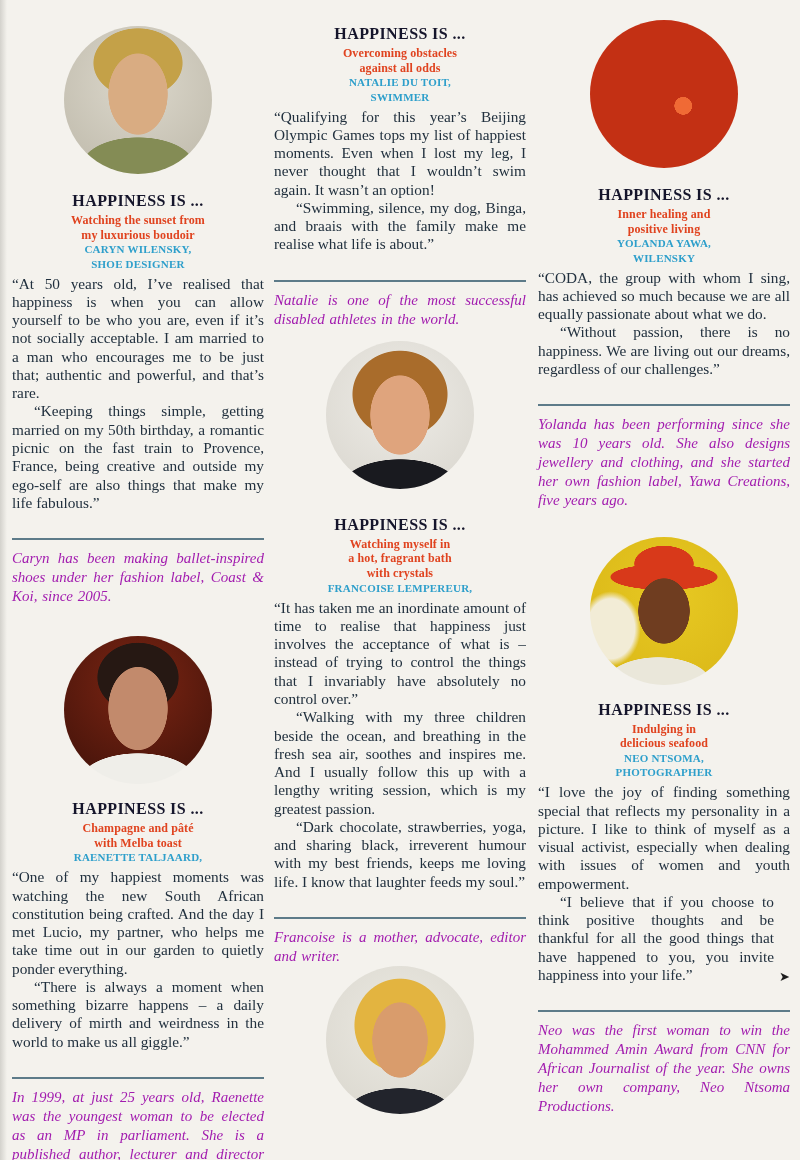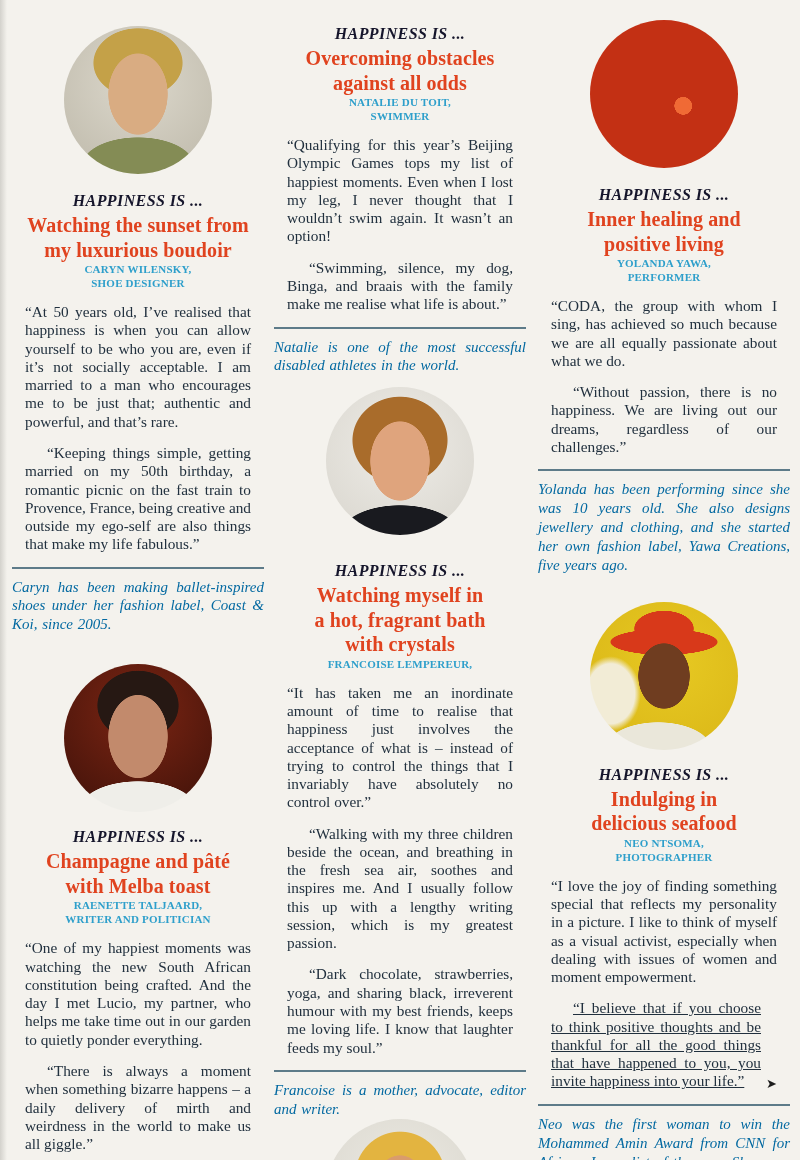--- a/index.html
+++ b/index.html
@@ -17,36 +17,36 @@
   .col{position:absolute;top:0;width:252px;}
   #col1{left:12px;}
   #col2{left:274px;}
   #col3{left:538px;}
 
   .photo{
     width:148px;height:148px;border-radius:50%;
     margin:0 auto;
   }
   .head{text-align:center;font-weight:bold;}
-  .h-label{font-size:16px;color:#15152b;letter-spacing:.4px;line-height:1.2;margin-bottom:3px;font-style:italic;}
-  .t-line{font-size:20px;color:#e0431f;line-height:1.22;letter-spacing:.1px;}
+  .h-label{font-size:16px;color:#15152b;letter-spacing:.4px;line-height:1.2;margin-bottom:3px;}
+  .t-line{font-size:12px;color:#e0431f;line-height:1.22;letter-spacing:.1px;}
   .n-line{font-size:11px;color:#2e9fcb;line-height:1.28;letter-spacing:.2px;}
 
   .body{margin-top:4px;font-size:15.3px;line-height:1.195;text-align:justify;color:#21303e;}
-  .body p{margin:13px;}
+  .body p{margin:0;}
   .body p + p{text-indent:22px;}
-  .last-para{position:relative;padding-right:16px;text-decoration:underline;}
+  .last-para{position:relative;padding-right:16px;}
   .arrow{
     position:absolute;right:0;bottom:1px;font-size:13px;color:#1c1c1c;
     font-family:"DejaVu Sans",sans-serif;line-height:1;
   }
 
   .bio{
-    border-top:2px solid #5d7b89;margin-top:11px;padding-top:9px;
-    font-style:italic;font-size:15px;line-height:1.26;text-align:justify;color:#0369a1;
+    border-top:2px solid #5d7b89;margin-top:26px;padding-top:9px;
+    font-style:italic;font-size:15px;line-height:1.26;text-align:justify;color:#a21caf;
     word-spacing:1px;
   }
 
   .footer{
     position:absolute;top:1168px;right:44px;
     font-family:"Liberation Sans","DejaVu Sans",sans-serif;
     font-weight:bold;font-size:14px;letter-spacing:4px;color:#1b2530;
     white-space:nowrap;
   }
 </style>
@@ -73,21 +73,20 @@
       <div class="bio">Caryn has been making ballet-inspired shoes under her fashion label, Coast &amp; Koi, since 2005.</div>
     </div>
 
     <div style="margin-top:30px;">
       <div class="photo" style="background:radial-gradient(ellipse 30px 42px at 50% 49%, #c28a6c 98%, transparent 100%), radial-gradient(ellipse 41px 35px at 50% 28%, #261813 98%, transparent 100%), radial-gradient(ellipse 58px 28px at 50% 98%, #efeee9 98%, transparent 100%), radial-gradient(circle at 50% 32%, #7c2513 0%, #3d1109 100%);"></div>
       <div class="head" style="margin-top:15px;">
         <div class="h-label">HAPPINESS IS ...</div>
         <div class="t-line">Champagne and pâté</div>
         <div class="t-line">with Melba toast</div>
         <div class="n-line">RAENETTE TALJAARD,</div>
-        <div class="n-line">WRITER AND POLITICIAN</div>
       </div>
       <div class="body">
         <p>“One of my happiest moments was watching the new South African constitution being crafted. And the day I met Lucio, my partner, who helps me take time out in our garden to quietly ponder everything.</p>
         <p>“There is always a moment when something bizarre happens – a daily delivery of mirth and weirdness in the world to make us all giggle.”</p>
       </div>
       <div class="bio">In 1999, at just 25 years old, Raenette was the youngest woman to be elected as an MP in parliament. She is a published author, lecturer and director of the Helen Suzman Foundation.</div>
     </div>
   </div>
 
   <div class="col" id="col2">
@@ -129,40 +128,40 @@
 
   <div class="col" id="col3">
 
     <div style="margin-top:20px;">
       <div class="photo" style="background:radial-gradient(circle 9px at 63% 58%, #f06a35 97%, #c33014 100%), radial-gradient(ellipse 29px 38px at 47% 43%, #744123 98%, transparent 100%), radial-gradient(ellipse 31px 25px at 53% 25%, #30170f 98%, transparent 100%), radial-gradient(ellipse 52px 24px at 58% 100%, #191310 98%, transparent 100%), radial-gradient(circle at 45% 35%, #ec4a22 0%, #d93015 100%);"></div>
       <div class="head" style="margin-top:17px;">
         <div class="h-label">HAPPINESS IS ...</div>
         <div class="t-line">Inner healing and</div>
         <div class="t-line">positive living</div>
         <div class="n-line">YOLANDA YAWA,</div>
-        <div class="n-line">PERFORMER</div>
+        <div class="n-line">WILENSKY</div>
       </div>
       <div class="body">
         <p>“CODA, the group with whom I sing, has achieved so much because we are all equally passionate about what we do.</p>
         <p>“Without passion, there is no happiness. We are living out our dreams, regardless of our challenges.”</p>
       </div>
       <div class="bio">Yolanda has been performing since she was 10 years old. She also designs jewellery and clothing, and she started her own fashion label, Yawa Creations, five years ago.</div>
     </div>
 
     <div style="margin-top:27px;">
       <div class="photo" style="background:radial-gradient(ellipse 26px 33px at 50% 50%, #6f3d20 98%, transparent 100%), radial-gradient(ellipse 30px 18px at 50% 18%, #d8391a 98%, transparent 100%), radial-gradient(ellipse 54px 13px at 50% 27%, #d8391a 98%, transparent 100%), radial-gradient(ellipse 54px 28px at 46% 100%, #eae7da 98%, transparent 100%), radial-gradient(ellipse 40px 50px at 14% 62%, #f2ecd6 60%, transparent 75%), radial-gradient(circle at 55% 40%, #e7c922 0%, #d9b517 100%);"></div>
       <div class="head" style="margin-top:15px;">
         <div class="h-label">HAPPINESS IS ...</div>
         <div class="t-line">Indulging in</div>
         <div class="t-line">delicious seafood</div>
         <div class="n-line">NEO NTSOMA,</div>
         <div class="n-line">PHOTOGRAPHER</div>
       </div>
       <div class="body">
-        <p>“I love the joy of finding something special that reflects my personality in a picture. I like to think of myself as a visual activist, especially when dealing with issues of women and moment empowerment.</p>
+        <p>“I love the joy of finding something special that reflects my personality in a picture. I like to think of myself as a visual activist, especially when dealing with issues of women and youth empowerment.</p>
         <p class="last-para"><span>“I believe that if you choose to think positive thoughts and be thankful for all the good things that have happened to you, you invite happiness into your life.”</span><span class="arrow">➤</span></p>
       </div>
       <div class="bio">Neo was the first woman to win the Mohammed Amin Award from CNN for African Journalist of the year. She owns her own company, Neo Ntsoma Productions.</div>
     </div>
   </div>
 
   <div class="footer">2008 SEPTEMBER 115</div>
 
 </div>
 

